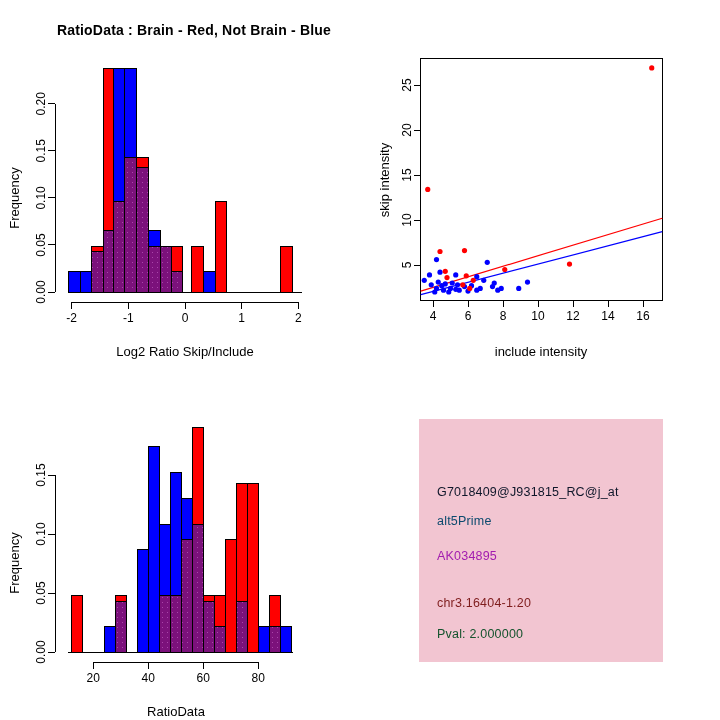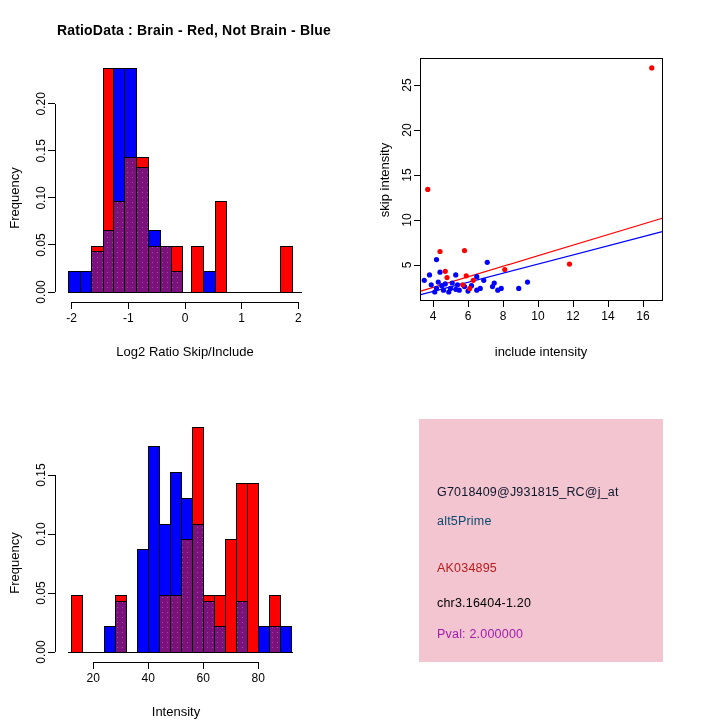--- a/index.html
+++ b/index.html
@@ -249,25 +249,25 @@
       <rect x="115.3" y="241.26" width="11" height="50.739999999999995" fill="url(#svg-bl-dots)" stroke="#000000" stroke-width="1"></rect>
       <rect x="159.3" y="235.36" width="11" height="56.64" fill="url(#svg-bl-dots)" stroke="#000000" stroke-width="1"></rect>
       <rect x="170.3" y="235.36" width="11" height="56.64" fill="url(#svg-bl-dots)" stroke="#000000" stroke-width="1"></rect>
       <rect x="181.3" y="179.9" width="11" height="112.1" fill="url(#svg-bl-dots)" stroke="#000000" stroke-width="1"></rect>
       <rect x="192.3" y="164.56" width="11" height="127.44" fill="url(#svg-bl-dots)" stroke="#000000" stroke-width="1"></rect>
       <rect x="203.3" y="241.26" width="11" height="50.739999999999995" fill="url(#svg-bl-dots)" stroke="#000000" stroke-width="1"></rect>
       <rect x="214.3" y="266.04" width="11" height="25.959999999999997" fill="url(#svg-bl-dots)" stroke="#000000" stroke-width="1"></rect>
       <rect x="236.3" y="241.26" width="11" height="50.739999999999995" fill="url(#svg-bl-dots)" stroke="#000000" stroke-width="1"></rect>
       <rect x="269.3" y="266.04" width="11" height="25.959999999999997" fill="url(#svg-bl-dots)" stroke="#000000" stroke-width="1"></rect>
     </svg>
-  <div class="x-axis-label">Intensity</div>
+  <div class="x-axis-label">RatioData</div>
   <div class="y-axis-label">Frequency</div>
 </div>
 
 <div class="panel" id="panel-br">
   <div class="info-box" id="info-box" style="background: rgb(242, 197, 209);">
     <div class="info-line" style="top: 30px; color: #0f172a; margin-top: 36px;">G7018409@J931815_RC@j_at</div>
     <div class="info-line" style="top: 95px; color: #0c4a6e;">alt5Prime</div>
-    <div class="info-line" style="top: 142px; color: #b91c1c;">AK034895</div>
-    <div class="info-line" style="top: 177px; color: #000000;">chr3.16404-1.20</div>
-    <div class="info-line" style="top: 208px; color: #a21caf;">Pval: 2.000000</div>
+    <div class="info-line" style="top: 130px; color: #a21caf;">AK034895</div>
+    <div class="info-line" style="top: 177px; color: #7f1d1d;">chr3.16404-1.20</div>
+    <div class="info-line" style="top: 208px; color: #14532d;">Pval: 2.000000</div>
   </div>
 </div>
 
 </body></html>

